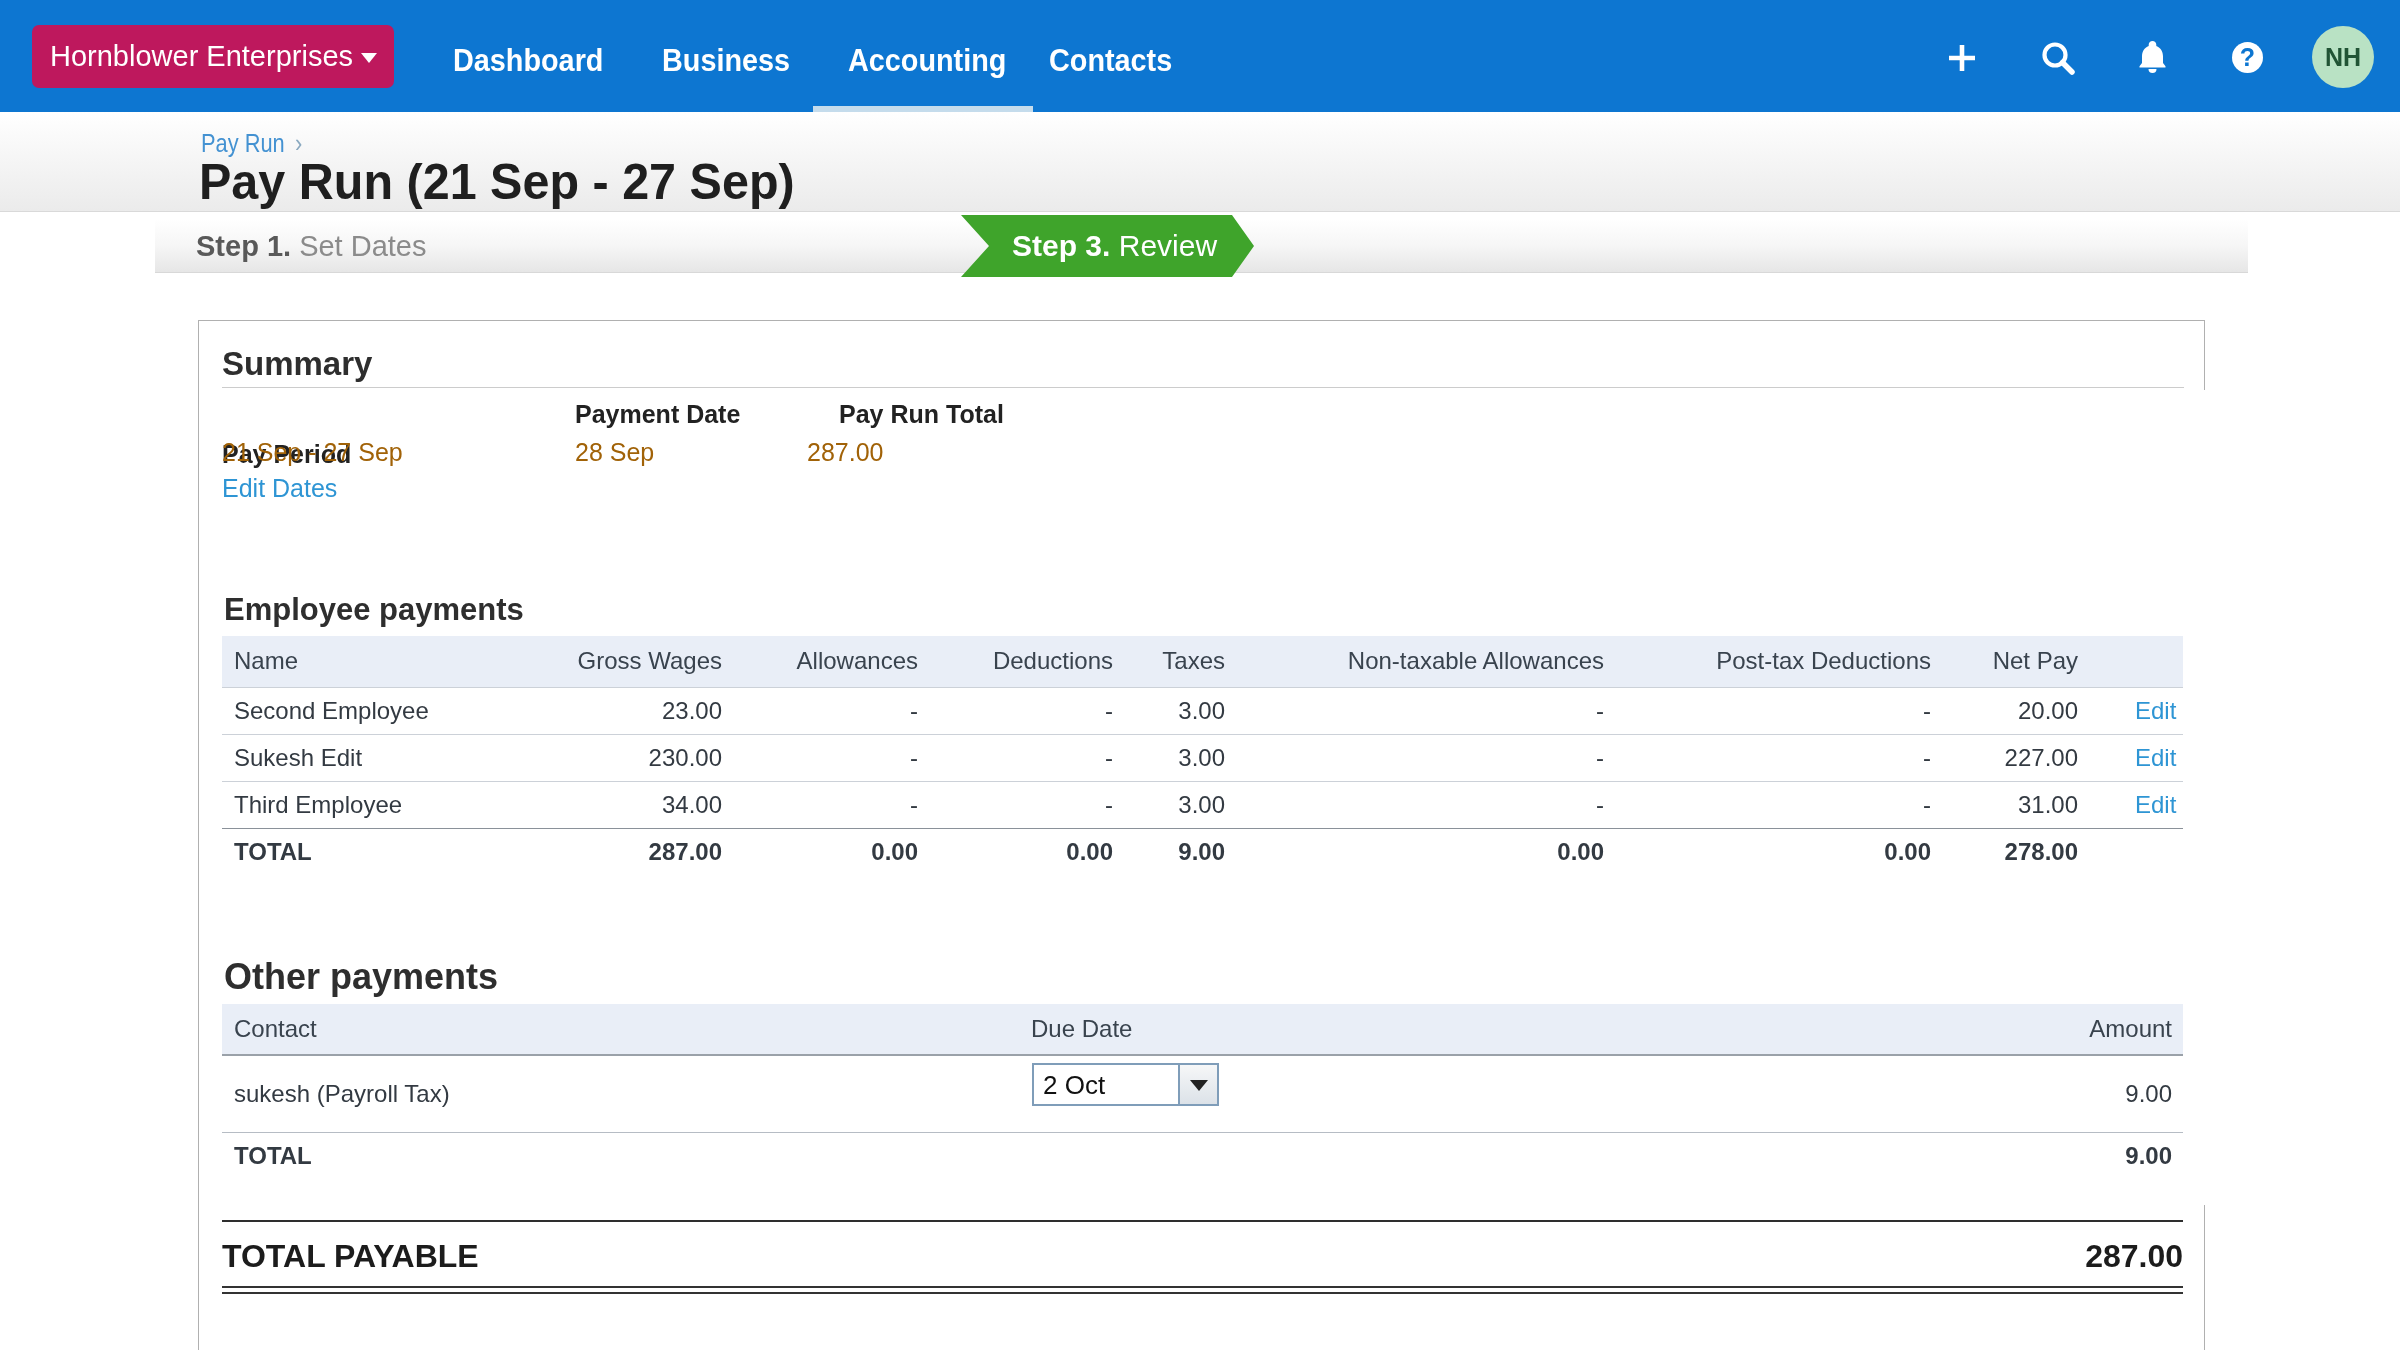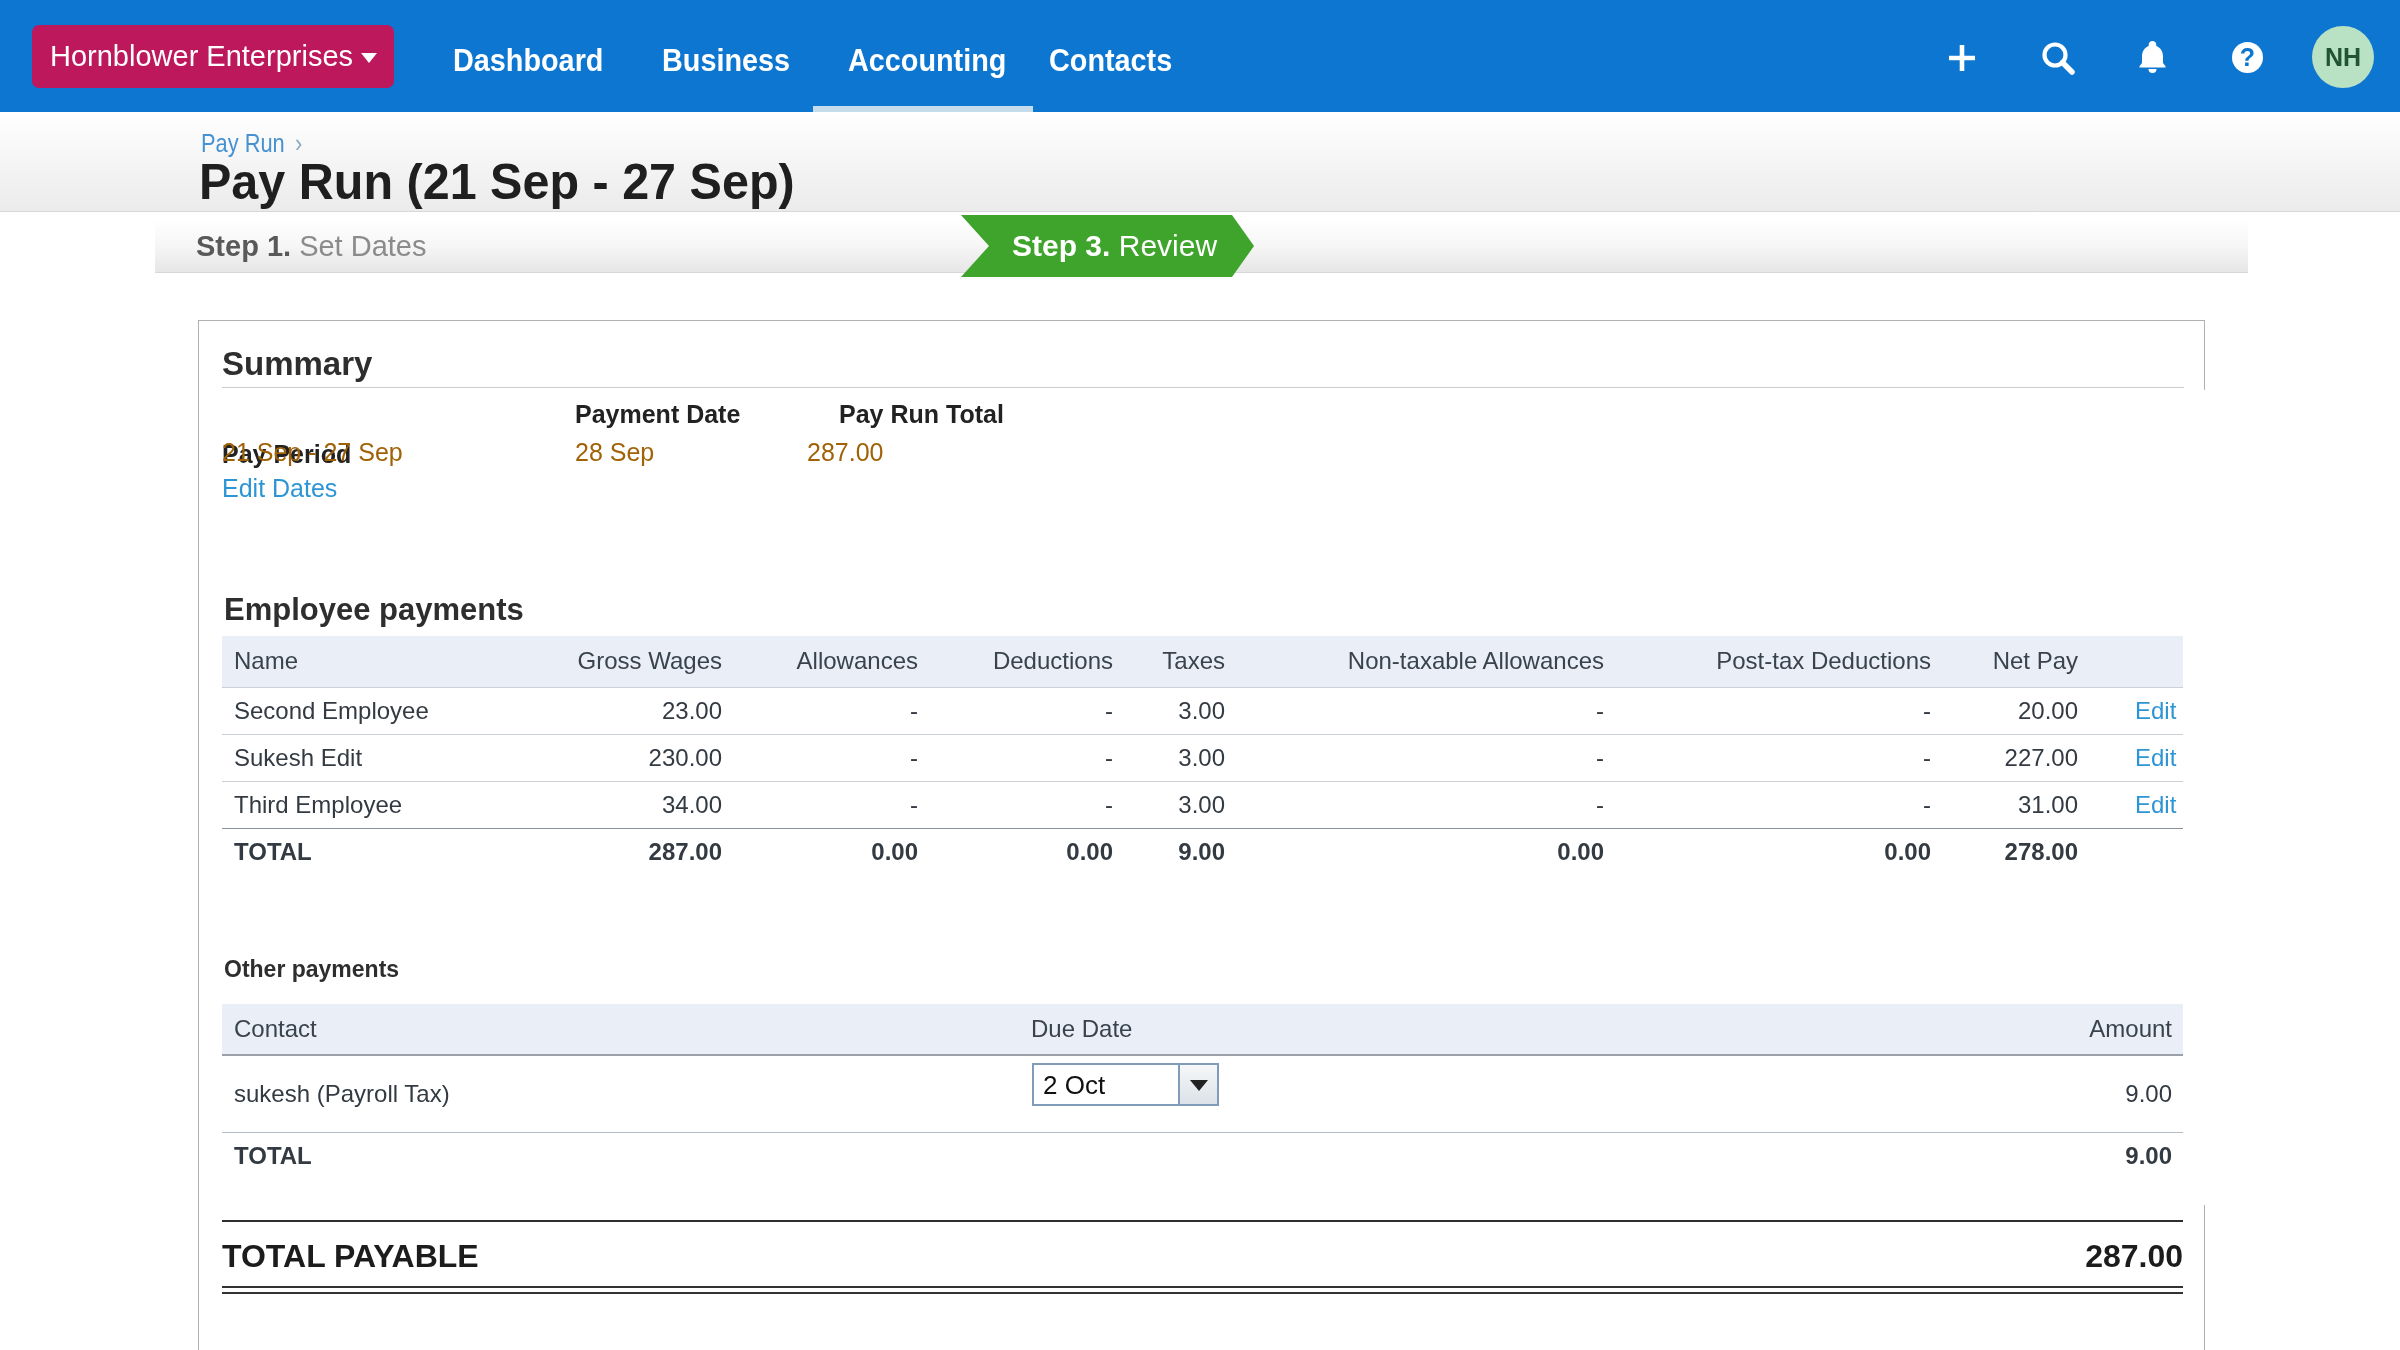--- a/index.html
+++ b/index.html
@@ -46,21 +46,21 @@
   table { border-collapse:collapse; table-layout:fixed; }
   .emp-table { position:absolute; left:222px; top:636px; width:1961px; font-size:24px; color:#333a42; }
   .emp-table th { background:#e9eef7; font-weight:normal; color:#39434e; height:51px; }
   .emp-table td { height:47px; }
   .emp-table .num { text-align:right; }
   .emp-table .name { text-align:left; padding-left:12px; }
   .emp-table tr.r td { border-top:1px solid #ccd1d8; }
   .emp-table tr.tot td { border-top:1px solid #8a9199; font-weight:bold; }
   .emp-table .editl { text-align:left; padding-left:57px; color:#2e95d4; font-weight:normal; }
 
-  .h-oth { position:absolute; left:224px; top:956px; font-size:23px; font-weight:bold; color:#2e2e2e; }
+  .h-oth { position:absolute; left:224px; top:956px; font-size:36px; font-weight:bold; color:#2e2e2e; }
   .oth-table { position:absolute; left:222px; top:1004px; width:1961px; font-size:24px; color:#333a42; }
   .oth-table th { background:#e9eef7; font-weight:normal; color:#39434e; height:51px; border-bottom:2px solid #9aa1a9; }
   .oth-table .c1 { text-align:left; padding-left:12px; }
   .oth-table .c2 { text-align:left; }
   .oth-table .c3 { text-align:right; padding-right:11px; }
   .oth-table tr.r1 td { height:77px; }
   .oth-table tr.tot td { border-top:1px solid #b6bcc4; height:48px; font-weight:bold; }
 
   .selectbox { position:absolute; left:1032px; top:1063px; width:187px; height:43px; border:2px solid #7f9db9; background:#ffffff; }
   .selectbox .txt { position:absolute; left:9px; top:5px; font-size:26px; color:#111111; }

